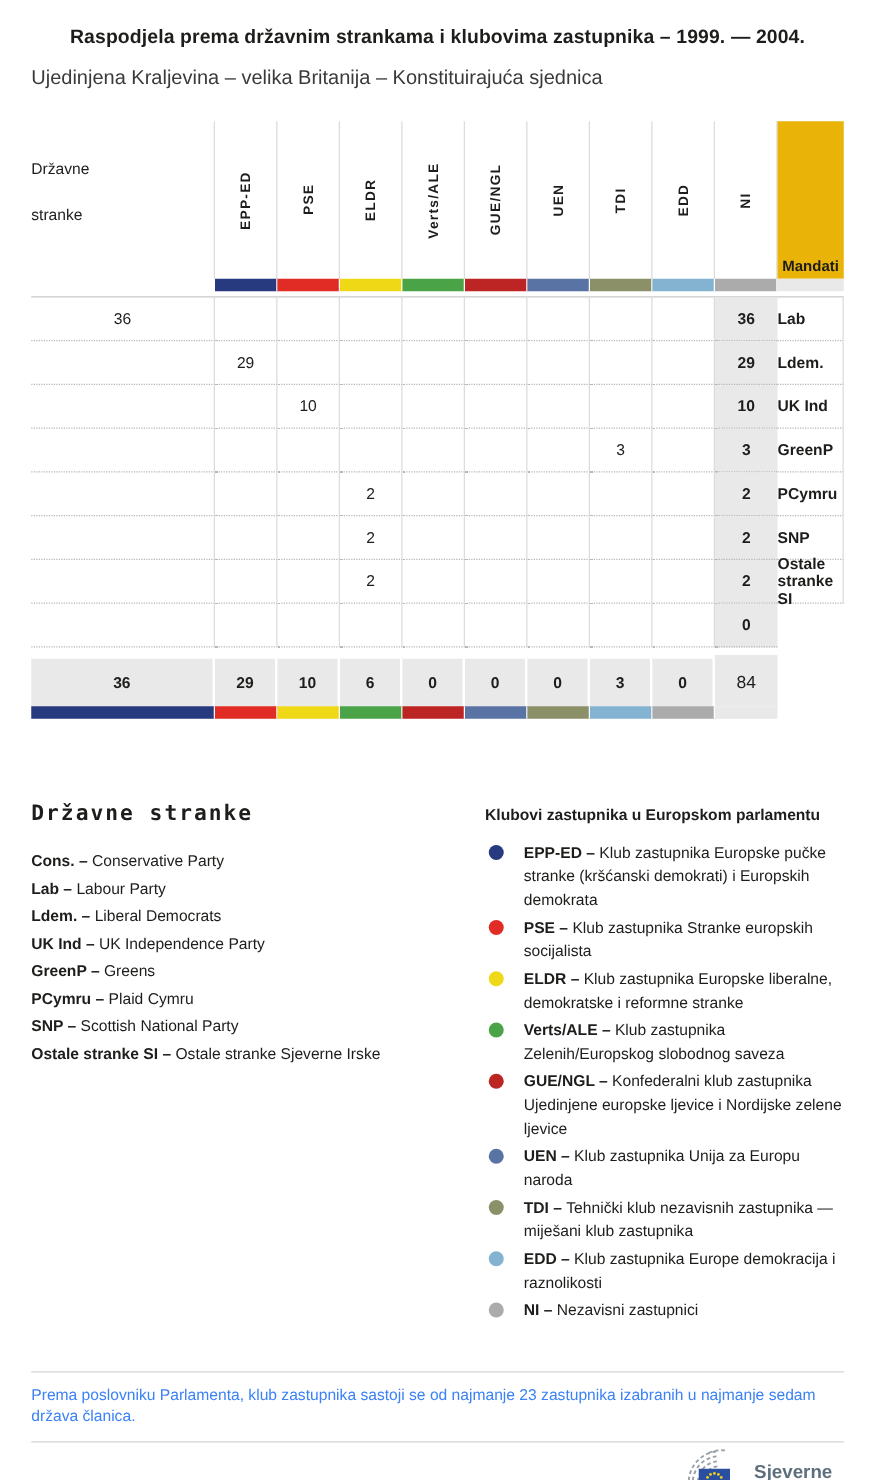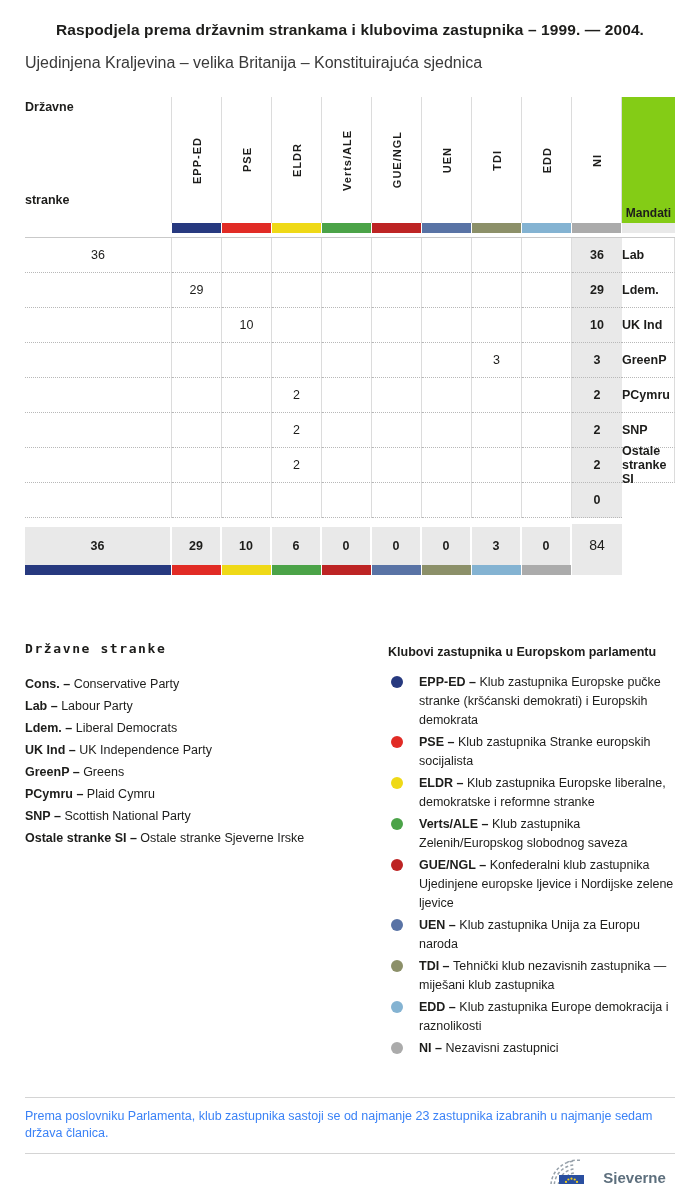--- a/index.html
+++ b/index.html
@@ -18,25 +18,25 @@
     grid-template-columns:147px repeat(9,50px) 53px;
     width:650px;margin-top:24px;
   }
   .hcell{height:126px;border-right:1px solid #dcdcdc;display:flex;box-sizing:border-box;}
   .hcell .vert{
     margin:auto;writing-mode:vertical-rl;transform:rotate(180deg);
     font-size:11px;font-weight:700;letter-spacing:1px;white-space:nowrap;
   }
   .corner{
     height:126px;border-right:1px solid #dcdcdc;box-sizing:border-box;
-    display:flex;flex-direction:column;justify-content:space-between;
-    font-size:12.5px;font-weight:700;line-height:21px;padding-bottom:12px;gap:16px;
+    display:flex;flex-direction:column;justify-content:center;
+    font-size:12.5px;font-weight:400;line-height:21px;padding-bottom:12px;gap:16px;
   }
   .mand-h{
-    height:126px;background:#84cc16;box-sizing:border-box;
+    height:126px;background:#eab308;box-sizing:border-box;
     display:flex;align-items:flex-end;justify-content:center;
     font-size:12px;font-weight:700;padding-bottom:3px;
   }
   .band{height:10px;box-sizing:border-box;border-right:1px solid #fff;}
   .band.blank{border-right:none;background:transparent;}
   .band.mand{background:#e9e9e9;border-right:none;}
   .sep{grid-column:1/-1;height:4px;border-bottom:1px solid #c9c9c9;}
   .rlabel{
     height:35px;box-sizing:border-box;display:flex;align-items:center;
     font-size:12.5px;font-weight:700;border-right:1px solid #dcdcdc;
@@ -58,21 +58,21 @@
   }
   .tmand{
     height:41px;box-sizing:border-box;display:flex;align-items:center;justify-content:center;
     font-size:14px;font-weight:400;background:#e9e9e9;
   }
 
   
   .legends{display:flex;margin-top:66px;}
   .legend-left{width:338px;flex:none;}
   .legend-left h3{
-    font-family:"DejaVu Sans Mono",monospace;font-size:13px;font-weight:700;
+    font-family:"DejaVu Sans Mono",monospace;font-size:17px;font-weight:700;
     letter-spacing:1.6px;margin:0 0 17px 0;
   }
   .legend-left .pitem{font-size:12.5px;line-height:22px;}
   .legend-left .abbr{font-weight:700;}
   .legend-right{width:287px;flex:none;margin-left:25px;}
   .legend-right h3{font-size:12.5px;font-weight:700;margin:4px 0 14px 0;}
   .gitem{position:relative;padding-left:31px;font-size:12.5px;line-height:19px;margin-bottom:3px;}
   .gitem .dot{position:absolute;left:3px;top:3px;width:12px;height:12px;border-radius:50%;}
   .gitem .abbr{font-weight:700;}
 

